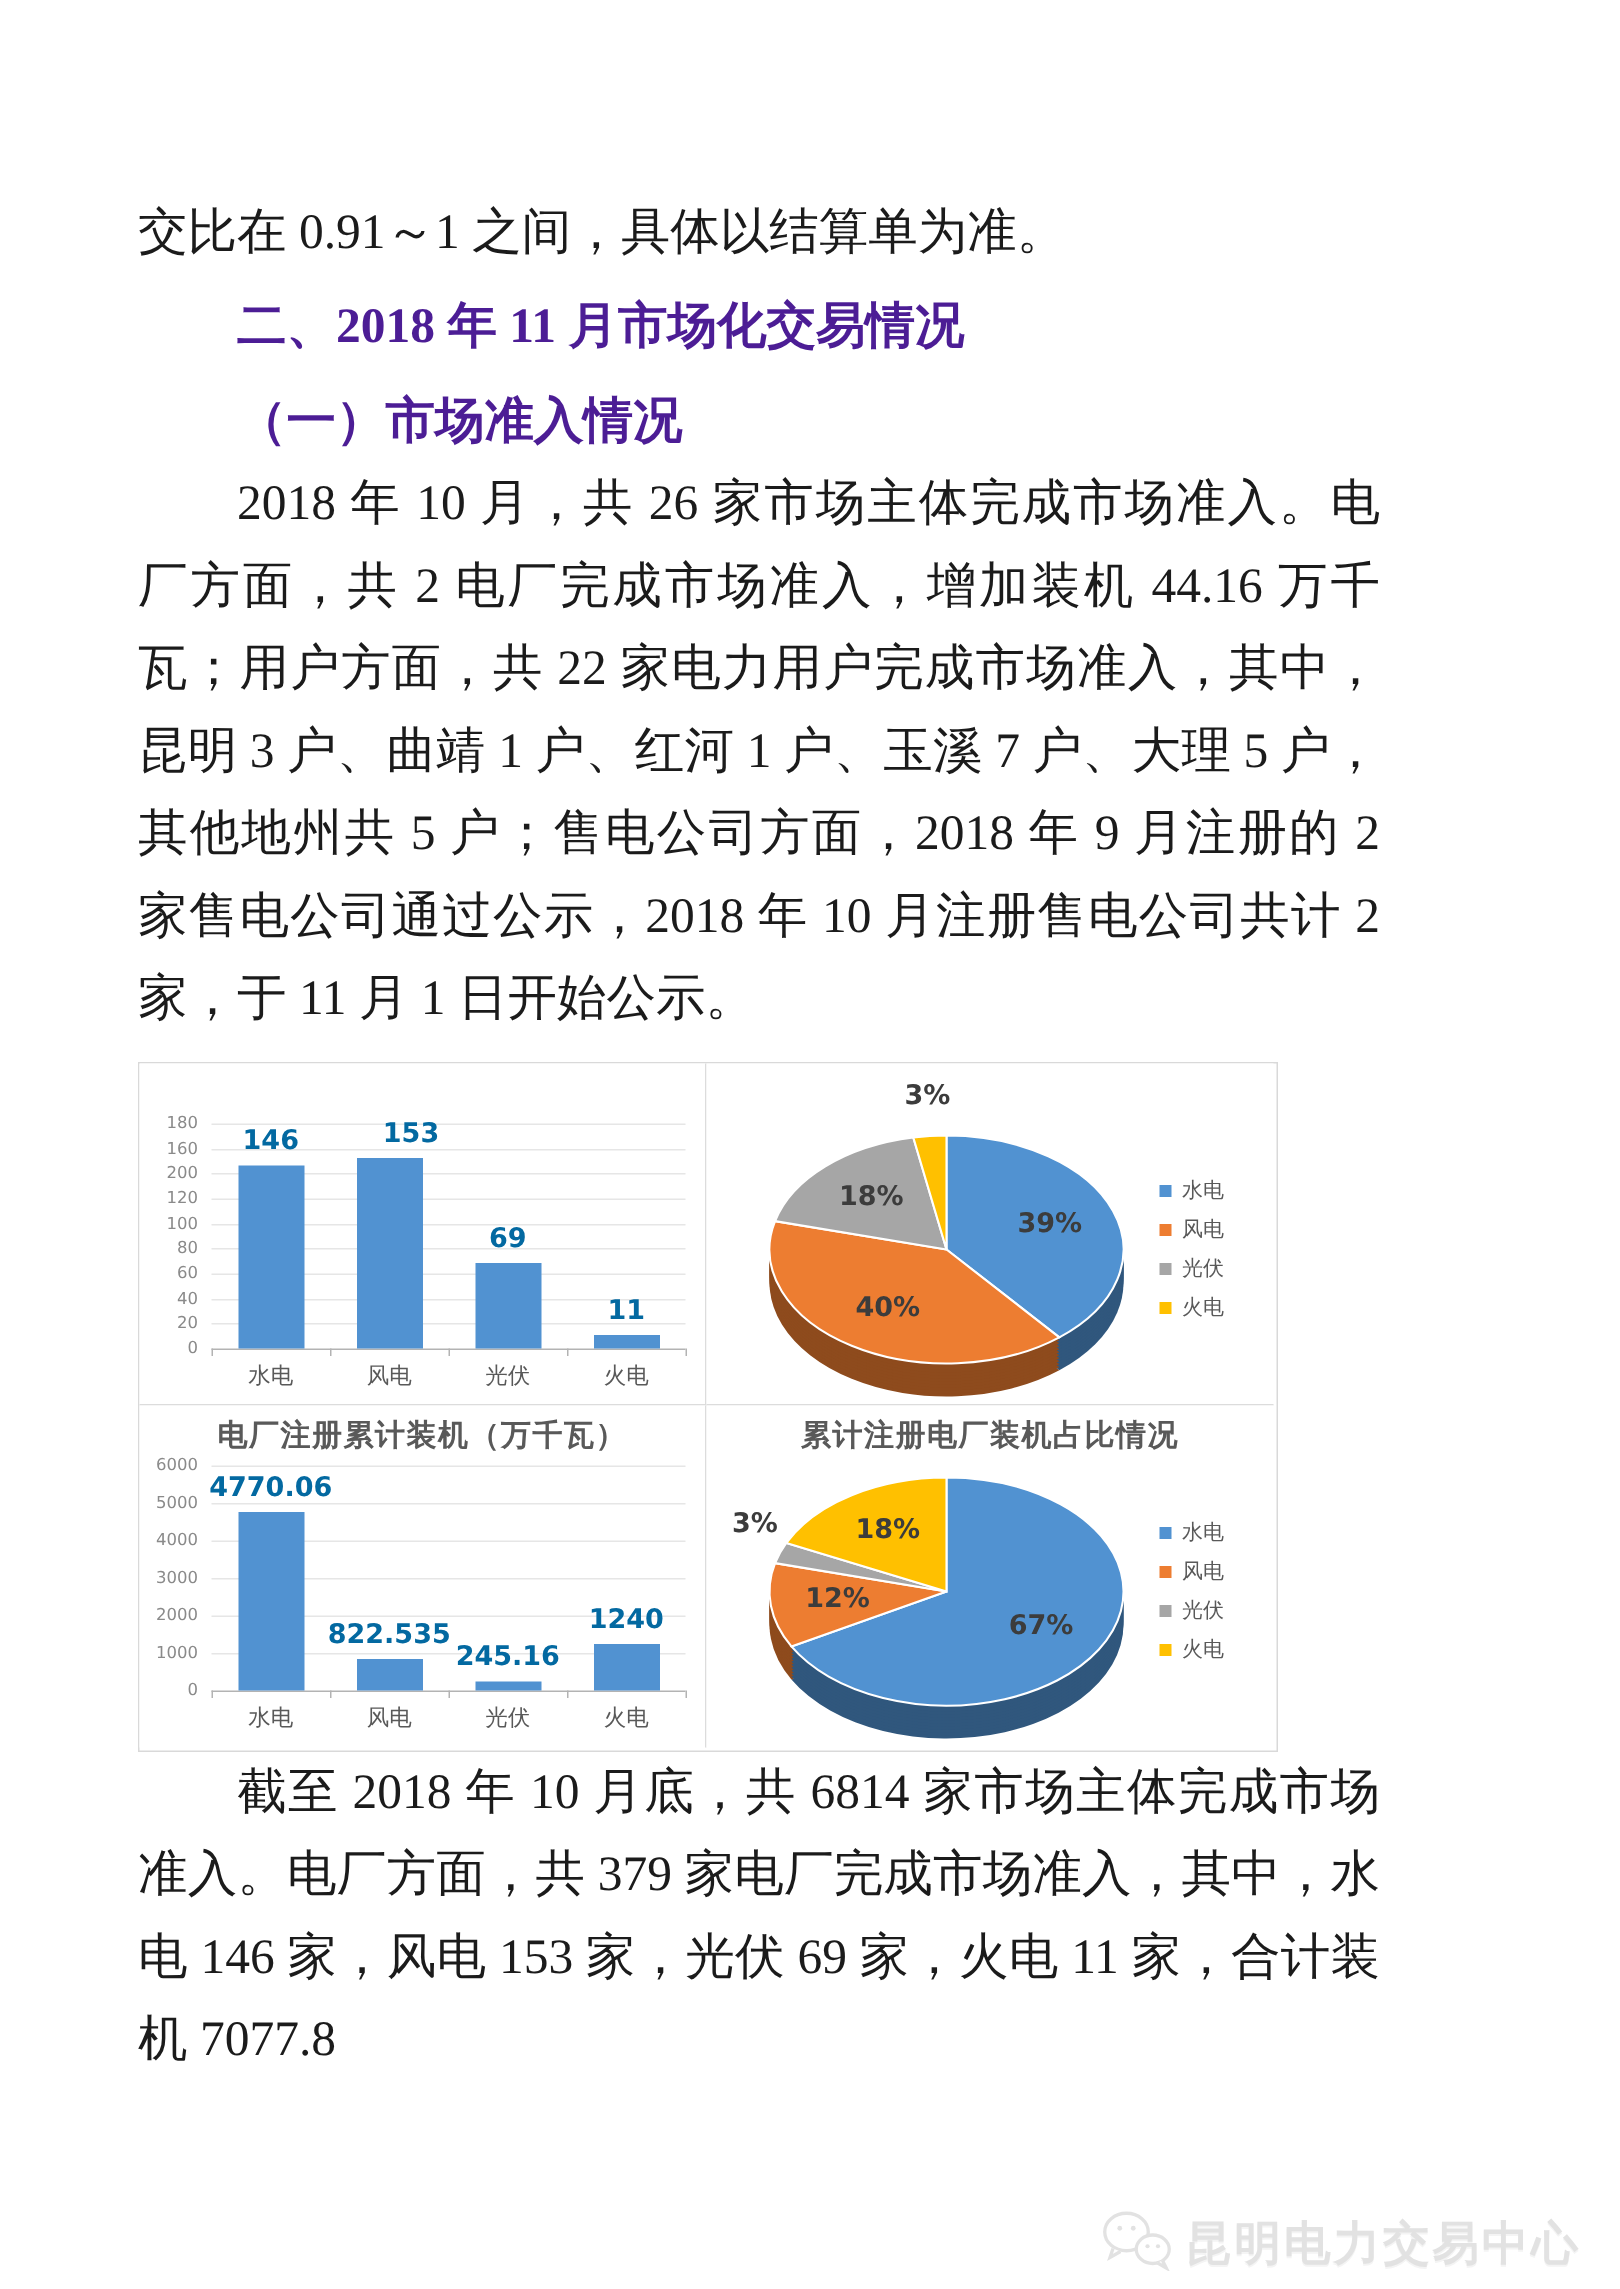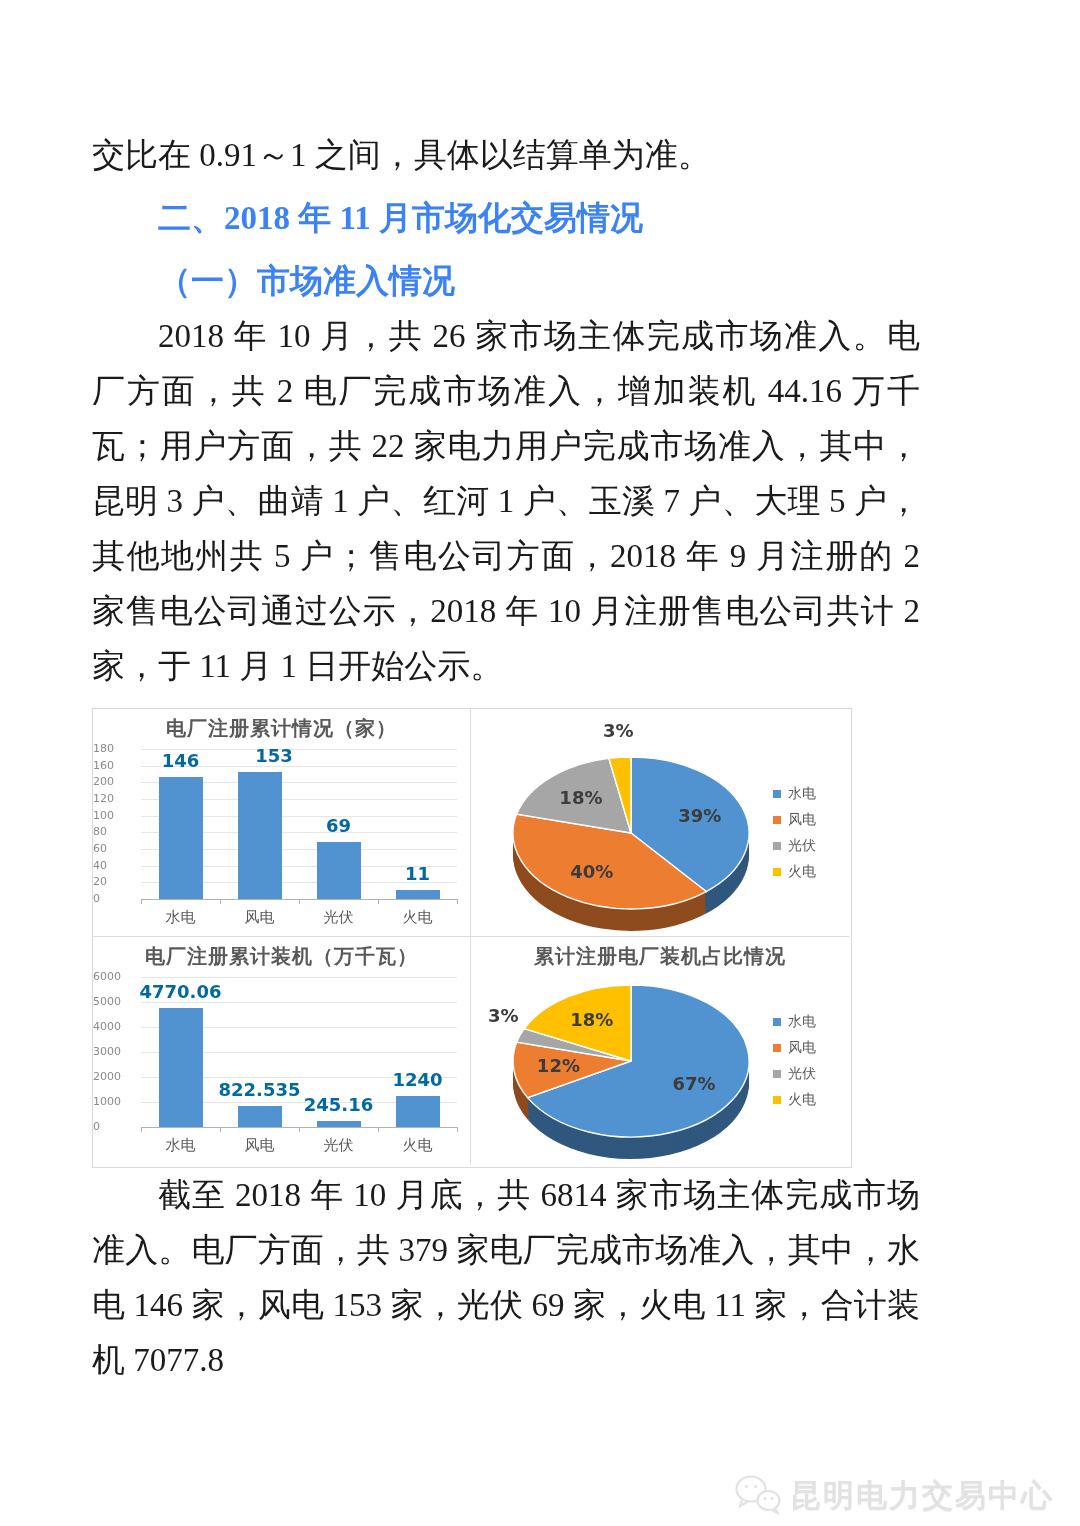--- a/index.html
+++ b/index.html
@@ -1,33 +1,33 @@
 <!DOCTYPE html>
 <html><head>
 <meta charset="utf-8">
 <style>
   html,body{margin:0;padding:0;background:#ffffff;}
   .page{position:relative;width:1080px;height:1526px;background:#ffffff;overflow:hidden;
         font-family:"Liberation Serif","DejaVu Serif",serif;color:#1b1b1b;}
   .content{padding:128px 160px 0 92px;}
   .body-text{font-size:33px;line-height:55px;margin:0;text-align:justify;}
   .indent{text-indent:2em;}
-  .heading{font-size:33px;line-height:55px;font-weight:bold;margin:8px 0 0 0;text-indent:2em;color:#3b82f6;font-family:Liberation Serif, serif;}
+  .heading{font-size:33px;line-height:55px;font-weight:bold;margin:8px 0 0 0;text-indent:2em;color:#4c1d95;font-family:Liberation Serif, serif;}
   .figure{width:758px;height:458px;margin-top:14px;border:1px solid #d9d9d9;background:#fff;
           display:grid;grid-template-columns:378px 378px;grid-template-rows:228px 228px;}
   .chart-panel{position:relative;overflow:hidden;background:#fff;}
   .chart-panel:nth-child(1){border-right:1px solid #dcdcdc;border-bottom:1px solid #dcdcdc;}
   .chart-panel:nth-child(2){border-bottom:1px solid #dcdcdc;}
   .chart-panel:nth-child(3){border-right:1px solid #dcdcdc;}
   .chart-title{position:absolute;top:6px;left:0;right:0;text-align:center;
                font:bold 20px "DejaVu Sans","Liberation Sans",sans-serif;color:#595959;letter-spacing:1px;}
   .gridline{position:absolute;height:1px;background:#e6e6e6;}
   .axisline{background:#b3b3b3;}
   .xtick{position:absolute;width:1px;height:5px;background:#b3b3b3;}
-  .ytick{position:absolute;font:11px "DejaVu Sans","Liberation Sans",sans-serif;color:#8a8a8a;}
+  .ytick{position:absolute;font:11px "DejaVu Sans","Liberation Sans",sans-serif;color:#8a8a8a;text-align:right;}
   .bar{position:absolute;}
   .bar-value{position:absolute;text-align:center;font:bold 18px "DejaVu Sans","Liberation Sans",sans-serif;color:#0369a1;}
   .xcat{position:absolute;text-align:center;font:15px "DejaVu Sans","Liberation Sans",sans-serif;color:#595959;}
   .pie-svg{position:absolute;left:0;top:0;}
   .pie-label{position:absolute;text-align:center;font:bold 18px "DejaVu Sans","Liberation Sans",sans-serif;color:#3c3c3c;}
   .legend{position:absolute;}
   .legend-item{display:flex;align-items:center;height:26px;}
   .legend-swatch{width:8px;height:8px;margin-right:7px;flex:0 0 8px;}
   .legend-label{font:14px "DejaVu Sans","Liberation Sans",sans-serif;color:#595959;}
   .caption{text-align:center;font-size:33px;line-height:55px;margin:16px 0 0 0;}
@@ -43,21 +43,20 @@
 
     <p class="body-text">交比在 0.91～1 之间，具体以结算单为准。</p>
 
     <h2 class="heading">二、2018 年 11 月市场化交易情况</h2>
     <h3 class="heading">（一）市场准入情况</h3>
 
     <p class="body-text indent">2018 年 10 月，共 26 家市场主体完成市场准入。电厂方面，共 2 电厂完成市场准入，增加装机 44.16 万千瓦；用户方面，共 22 家电力用户完成市场准入，其中，昆明 3 户、曲靖 1 户、红河 1 户、玉溪 7 户、大理 5 户，其他地州共 5 户；售电公司方面，2018 年 9 月注册的 2 家售电公司通过公示，2018 年 10 月注册售电公司共计 2 家，于 11 月 1 日开始公示。</p>
 
     <div class="figure">
       <div class="chart-panel">
-          <div class="chart-title">电厂注册累计情况（家）</div>
           <div class="gridline axisline" style="left: 48px; top: 190px; width: 316px;"></div>
           <div class="ytick" style="left: 0px; top: 183px; width: 39px;">0</div>
           <div class="gridline" style="left: 48px; top: 173.333px; width: 316px;"></div>
           <div class="ytick" style="left: 0px; top: 166.333px; width: 39px;">20</div>
           <div class="gridline" style="left: 48px; top: 156.667px; width: 316px;"></div>
           <div class="ytick" style="left: 0px; top: 149.667px; width: 39px;">40</div>
           <div class="gridline" style="left: 48px; top: 140px; width: 316px;"></div>
           <div class="ytick" style="left: 0px; top: 133px; width: 39px;">60</div>
           <div class="gridline" style="left: 48px; top: 123.333px; width: 316px;"></div>
           <div class="ytick" style="left: 0px; top: 116.333px; width: 39px;">80</div>

